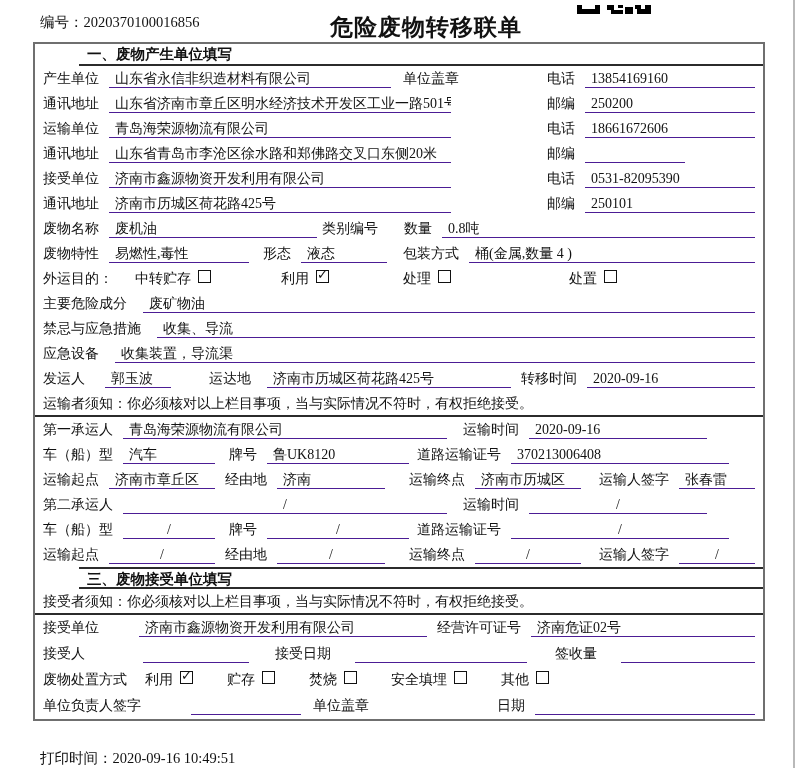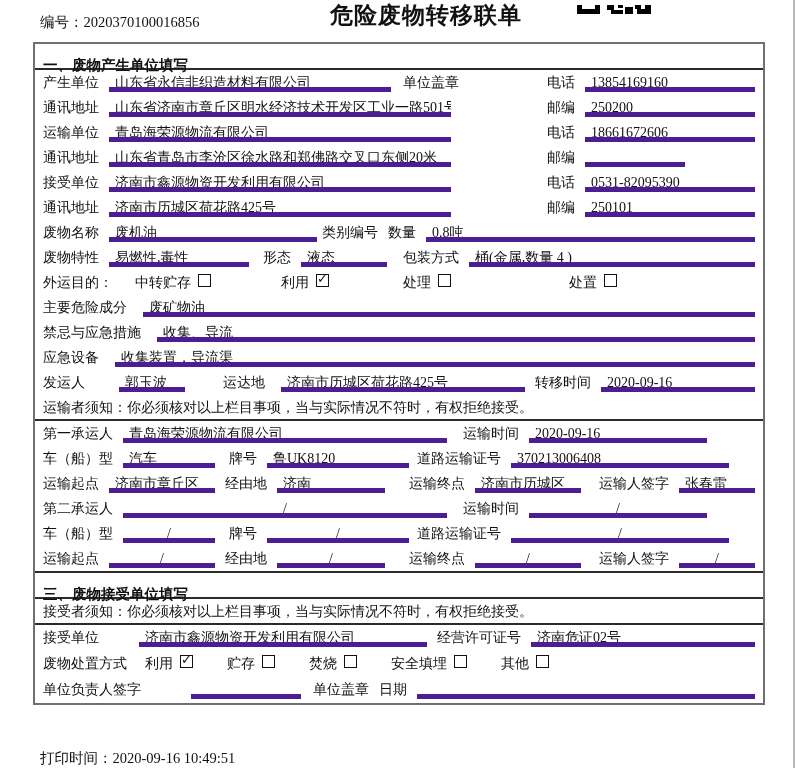--- a/index.html
+++ b/index.html
@@ -2,40 +2,40 @@
 <html><head>
 <meta charset="utf-8">
 <style>
   html,body { margin:0; padding:0; }
   body {
     width:796px; height:768px; background:#ffffff; position:relative; overflow:hidden;
     font-family:"Liberation Serif","DejaVu Serif",serif; color:#111;
   }
   .hdr-num { position:absolute; left:40px; top:13px; font-size:14.5px; white-space:nowrap; }
   .doc-title {
-    position:absolute; left:330px; top:0; font-size:23px; font-weight:bold;
+    position:absolute; left:330px; top:12px; font-size:23px; font-weight:bold;
     font-family:Liberation Serif, serif; letter-spacing:1px; white-space:nowrap;
   }
   .qr { position:absolute; left:577px; top:0; }
   .window-edge { position:absolute; right:1px; top:0; height:768px; width:2px; background:#b9b9b9; }
 
   .box { position:absolute; left:33px; top:42px; width:728px; border:2px solid #6f6f6f; background:#fff; }
   .sec-h {
-    height:22px; line-height:21px; font-weight:bold; font-size:14.5px; padding:12px 8px;
-    font-family:Liberation Mono, monospace;
-    border-bottom:2px solid #2b2b2b; box-sizing:border-box;
+    height:22px; line-height:21px; font-weight:bold; font-size:14.5px; padding:0 8px;
+    font-family:Liberation Serif, serif;
+    border-bottom:2px solid #2b2b2b; box-sizing:border-box;margin-left:44px;
   }
   .sec-h.mid { border-top:2px solid #2b2b2b; }
   .notice { height:26px; line-height:25px; font-size:14px; padding:0 8px; border-bottom:2px solid #2b2b2b; box-sizing:border-box; white-space:nowrap; }
 
   .r { display:flex; align-items:center; height:25px; padding:0 8px; font-size:14px; box-sizing:border-box; white-space:nowrap; }
   .s3 .r { height:26px; }
   .l { white-space:nowrap; margin-right:10px; flex:0 0 auto; }
   .u {
-    border-bottom:5px solid #4c1d95; white-space:nowrap; overflow:hidden;
+    border-bottom:1px solid #4c1d95; white-space:nowrap; overflow:hidden;
     padding:0 2px 1px 6px; height:18px; line-height:18px; box-sizing:border-box; flex:0 0 auto;
   }
   .u.c { text-align:center; padding:0 0 1px 0; }
   .u.fx { flex:1 1 auto; }
   .sp { flex:1 1 auto; }
   .opt { display:flex; align-items:flex-start; flex:0 0 auto; }
   .cb { display:inline-block; width:11px; height:11px; border:1px solid #111; margin-left:7px; position:relative; flex:0 0 auto; }
   .cb.checked::after {
     content:"\2713"; position:absolute; left:0; top:-4px; font-size:13px; font-weight:bold;
     font-family:"DejaVu Sans","Liberation Sans",sans-serif;
@@ -115,21 +115,21 @@
       <span class="u" style="width:342px">济南市历城区荷花路425号</span>
       <span class="sp"></span>
       <span class="l">邮编</span>
       <span class="u" style="width:170px">250101</span>
     </div>
 
     <div class="r">
       <span class="l">废物名称</span>
       <span class="u" style="width:208px">废机油</span>
       <span class="l" style="margin-left:5px">类别编号</span>
-      <span class="l" style="">数量</span>
+      <span class="l" style="margin-left:16px">数量</span>
       <span class="u fx">0.8吨</span>
     </div>
 
     <div class="r">
       <span class="l">废物特性</span>
       <span class="u" style="width:140px">易燃性,毒性</span>
       <span class="l" style="margin-left:14px">形态</span>
       <span class="u" style="width:86px">液态</span>
       <span class="l" style="margin-left:16px">包装方式</span>
       <span class="u fx">桶(金属,数量 4 )</span>
@@ -165,21 +165,21 @@
       <span class="u fx">收集、导流</span>
     </div>
 
     <div class="r">
       <span class="l" style="margin-right:16px">应急设备</span>
       <span class="u fx">收集装置，导流渠</span>
     </div>
 
     <div class="r">
       <span class="l">发运人</span>
-      <span class="u" style="width:66px;margin-left:24px">郭玉波</span>
+      <span class="u" style="width:66px;margin-left:10px">郭玉波</span>
       <span class="l" style="margin-left:38px">运达地</span>
       <span class="u" style="width:244px;margin-left:6px">济南市历城区荷花路425号</span>
       <span class="l" style="margin-left:10px">转移时间</span>
       <span class="u fx">2020-09-16</span>
     </div>
   </div>
 
   <div class="s2">
     <div class="notice">运输者须知：你必须核对以上栏目事项，当与实际情况不符时，有权拒绝接受。</div>
 
@@ -242,20 +242,28 @@
     <div class="sec-h mid">三、废物接受单位填写</div>
     <div class="notice">接受者须知：你必须核对以上栏目事项，当与实际情况不符时，有权拒绝接受。</div>
 
     <div class="r">
       <span class="l">接受单位</span>
       <span class="u" style="width:288px;margin-left:30px">济南市鑫源物资开发利用有限公司</span>
       <span class="l" style="margin-left:10px">经营许可证号</span>
       <span class="u fx">济南危证02号</span>
     </div>
 
+    <div class="r">
+      <span class="l">接受人</span>
+      <span class="u" style="width:106px;margin-left:48px"></span>
+      <span class="l" style="margin-left:26px">接受日期</span>
+      <span class="u" style="width:172px;margin-left:14px"></span>
+      <span class="l" style="margin-left:28px">签收量</span>
+      <span class="u fx" style="margin-left:14px"></span>
+    </div>
 
     <div class="r">
       <span class="l">废物处置方式</span>
       <span class="opt" style="margin-left:8px">
         <span>利用</span>
         <span class="cb checked"></span>
       </span>
       <span class="opt" style="margin-left:34px">
         <span>贮存</span>
         <span class="cb"></span>
@@ -271,19 +279,19 @@
       <span class="opt" style="margin-left:34px">
         <span>其他</span>
         <span class="cb"></span>
       </span>
     </div>
 
     <div class="r">
       <span class="l">单位负责人签字</span>
       <span class="u" style="width:110px;margin-left:40px"></span>
       <span class="l" style="margin-left:12px">单位盖章</span>
-      <span class="l" style="">日期</span>
+      <span class="l" style="margin-left:118px">日期</span>
       <span class="u fx"></span>
     </div>
   </div>
 </div>
 
 <div class="footer"><span>打印时间：</span><span>2020-09-16 10:49:51</span></div>
 
 </body></html>

